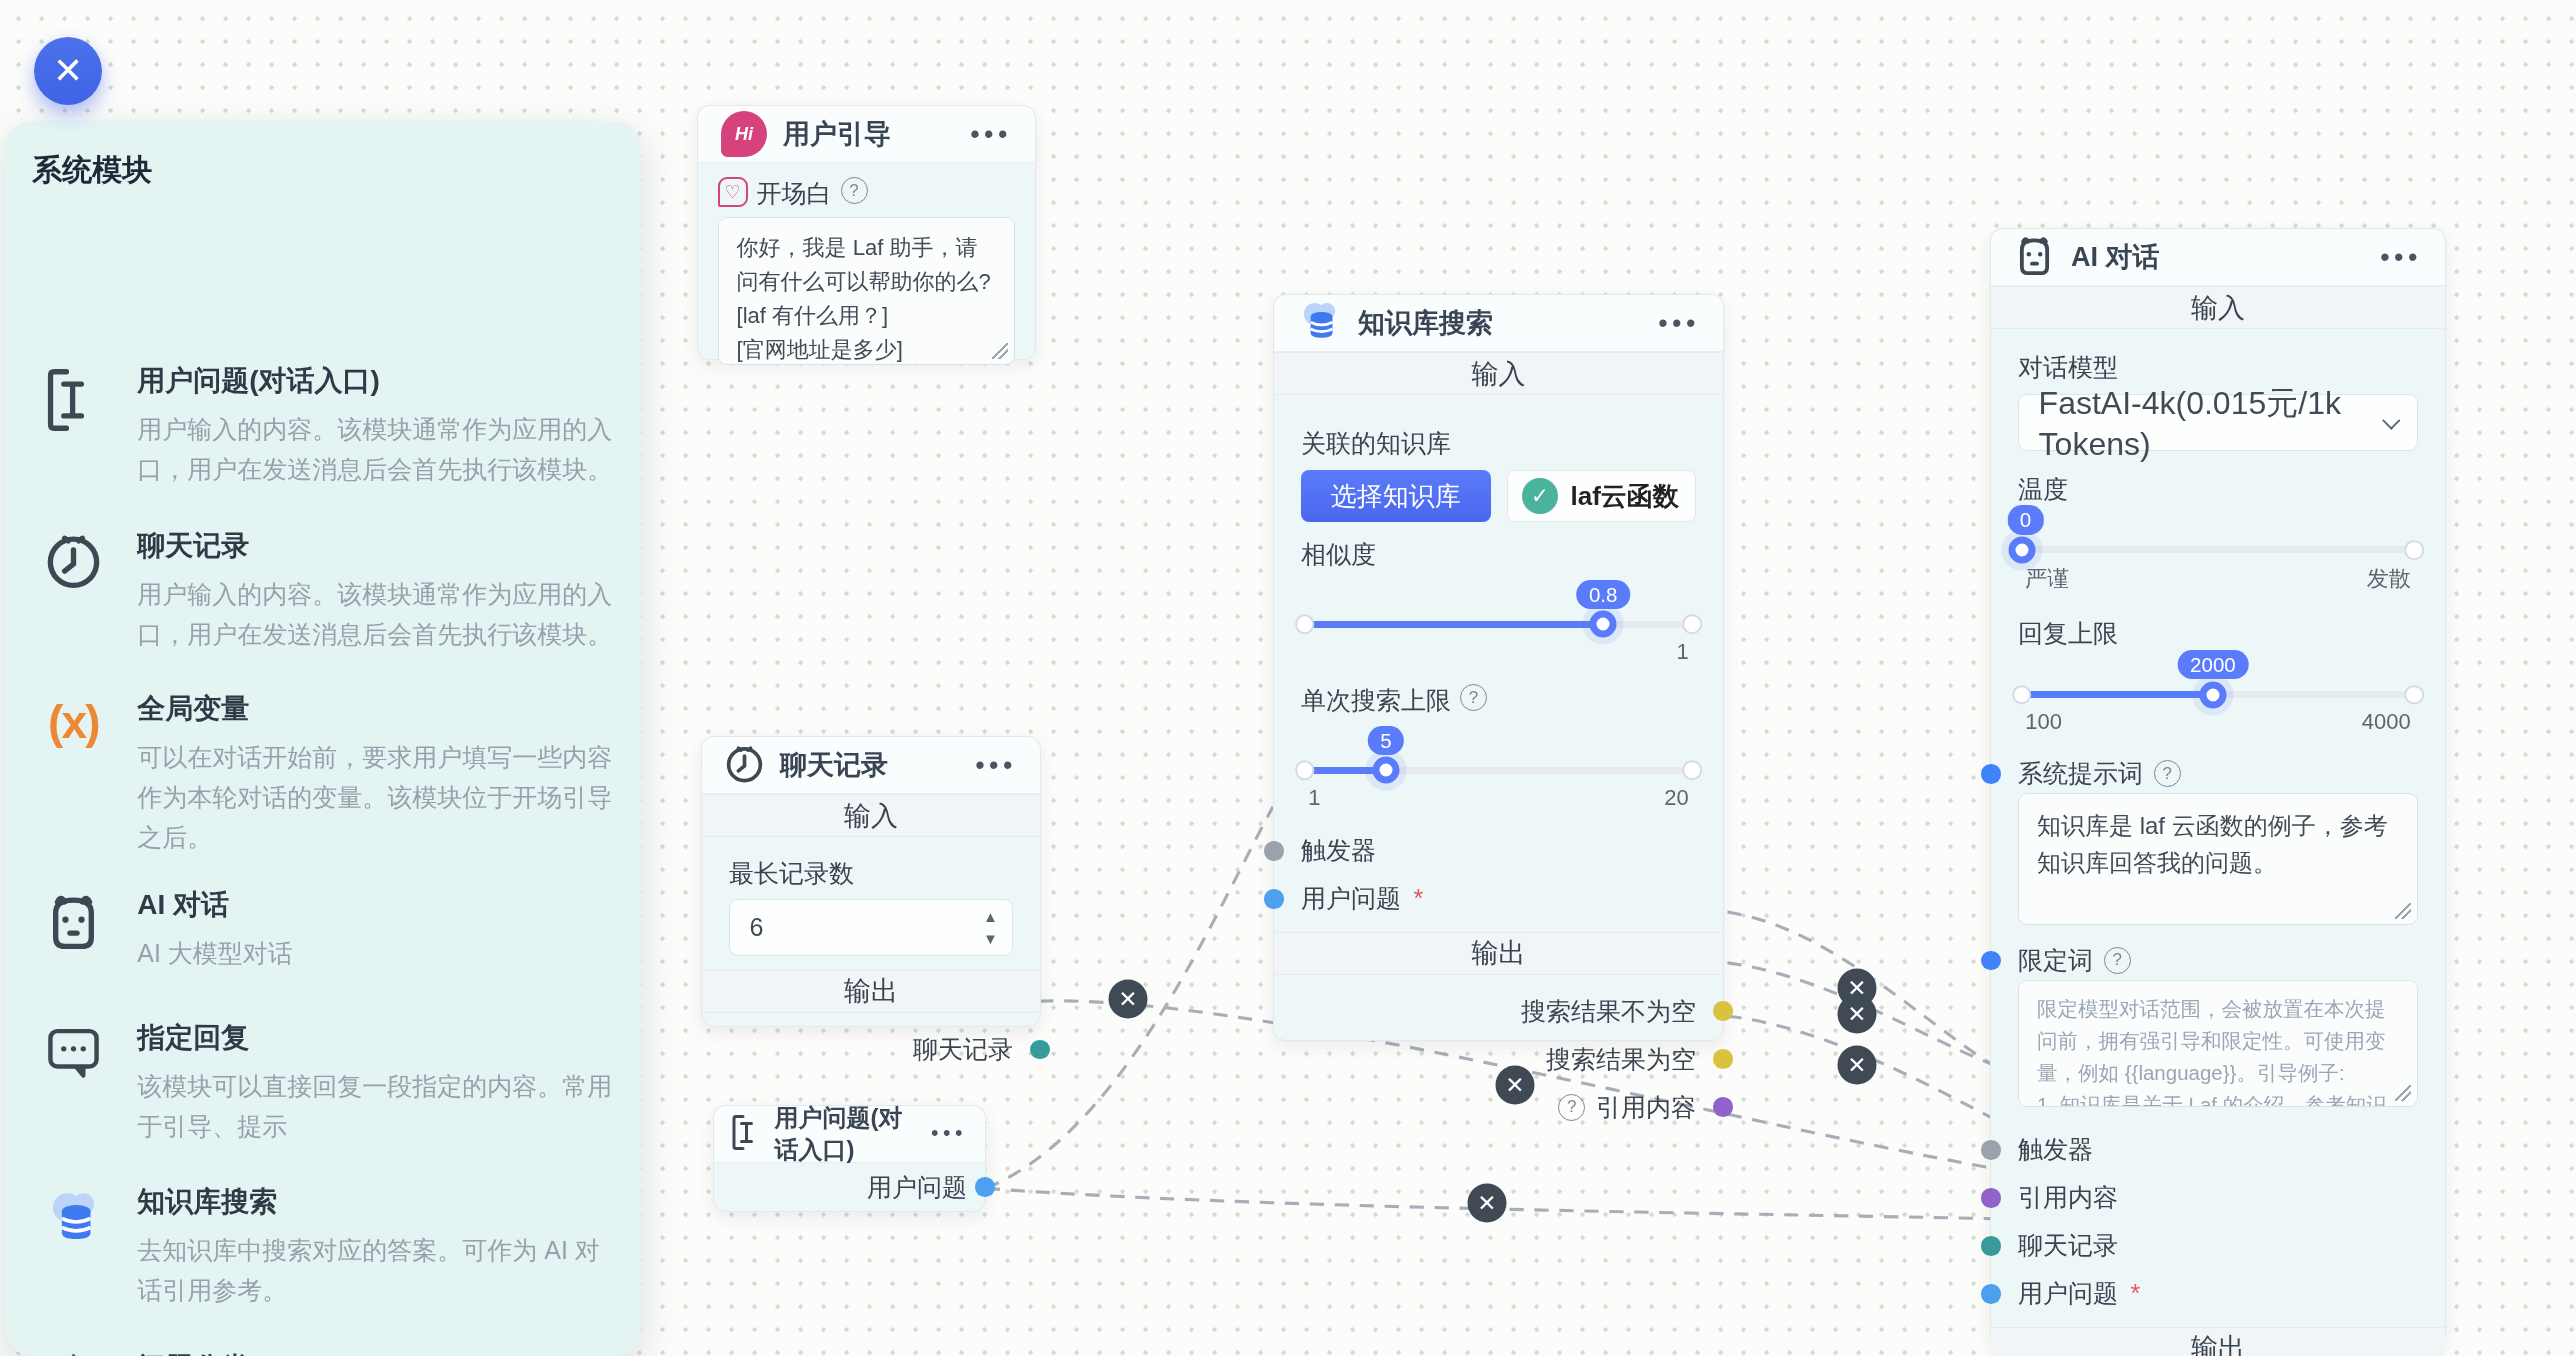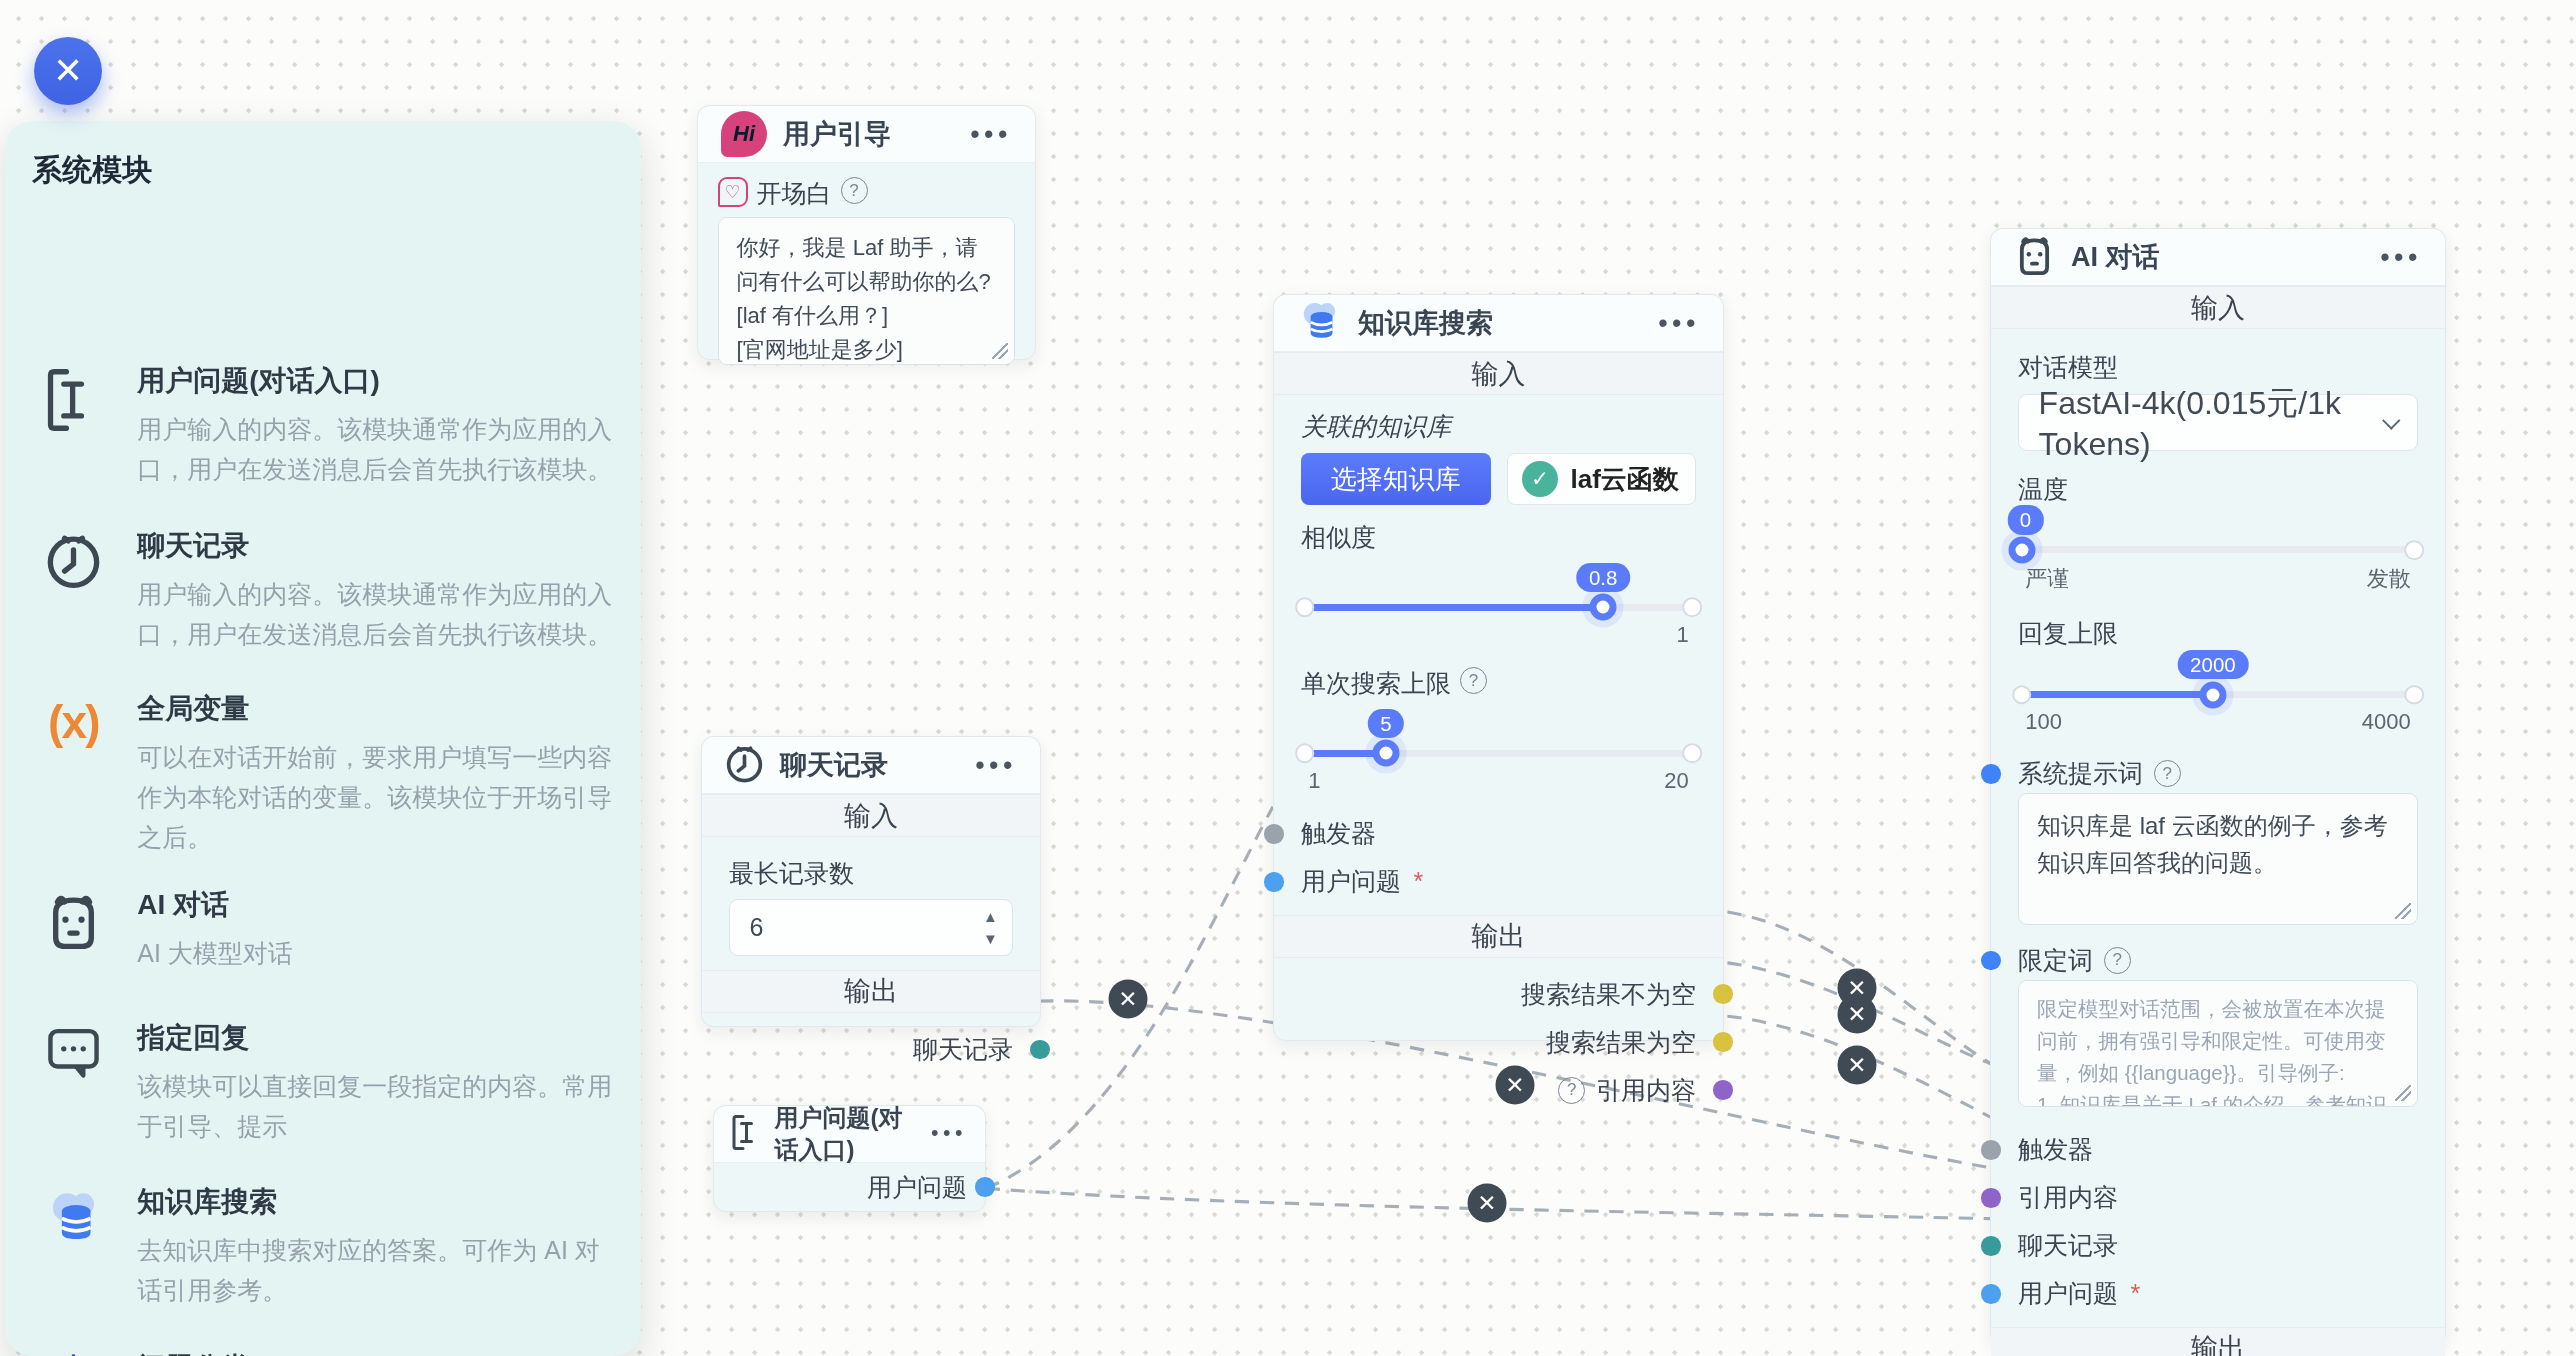--- a/index.html
+++ b/index.html
@@ -93,22 +93,22 @@
   .stepper{ display:flex; flex-direction:column; gap:1.8px; font-size:15px; color:#5c6670; line-height:1; }
   .stepper span{ cursor:pointer; padding:2.7px 7.1px; }
 
   .btn-blue{ display:flex; align-items:center; justify-content:center; width:199px; height:52px;
     background:linear-gradient(180deg,#5b7cfa,#4a66ee); color:#fff; font-size:26px; border-radius:8px; cursor:pointer; }
   .kb-tag{ display:flex; align-items:center; gap:12.5px; width:197px; height:52px; background:#fdfefe;
     border:0.9px solid #e0e6ec; border-radius:8px; padding:0 14.3px; font-size:26px; font-weight:bold; color:#222; cursor:pointer; }
   .kb-tag-icon{ width:36px; height:36px; border-radius:50%; background:#49b39b; color:#fff; font-size:21.4px;
     display:flex; align-items:center; justify-content:center; }
 
-  .hi-avatar{ width:46px; height:46px; border-radius:50% 50% 50% 14%; background:#d6437c; color:#0f172a;
-    font-size:22px; font-weight:bold; font-style:italic; display:flex; align-items:center; justify-content:center; }
+  .hi-avatar{ width:46px; height:46px; border-radius:50% 50% 50% 14%; background:#d6437c; color:#ffffff;
+    font-size:18px; font-weight:bold; font-style:italic; display:flex; align-items:center; justify-content:center; }
   .opening-icon{ width:30px; height:30px; border:2.7px solid #d6437c; border-radius:9px 9px 9px 1.8px;
     color:#d6437c; font-size:18px; display:flex; align-items:center; justify-content:center; }
   .opening-icon::before{ content:"♡"; }
 </style>
 </head>
 <body>
 
 <div class="stage">
 
   <svg class="edges" width="2576" height="1357" viewBox="0 0 2890 1522">
@@ -272,21 +272,21 @@
               <path d="M20 26 V50 Q20 57 36 57 Q52 57 52 50 V26" fill="#3f7af0"></path>
               <path d="M20 34 Q36 42 52 34 M20 44 Q36 52 52 44" stroke="#fff" stroke-width="4" fill="none"></path>
             </g>
           </svg>
       </span>
       <div class="node-title">知识库搜索</div>
       <div class="menu-dots"></div>
     </div>
     <div class="section-bar">输入</div>
     <div class="node-body">
-      <div class="f-label" style="margin-top:2px;font-style:italic;">关联的知识库</div>
+      <div class="f-label" style="margin-top:19px;">关联的知识库</div>
       <div style="display:flex; gap:16px; margin-bottom:16px;">
         <div class="btn-blue">选择知识库</div>
         <div class="kb-tag">
           <span class="kb-tag-icon">✓</span>
           <span>laf云函数</span>
         </div>
       </div>
 
       <div class="f-label">相似度</div>
       <div class="slider-zone">

